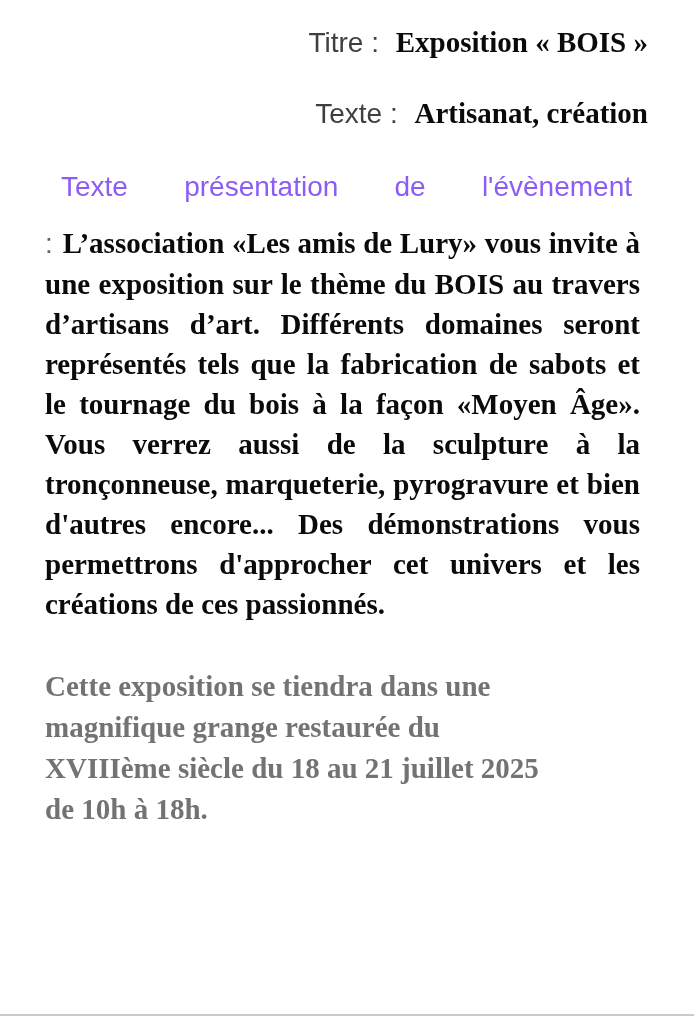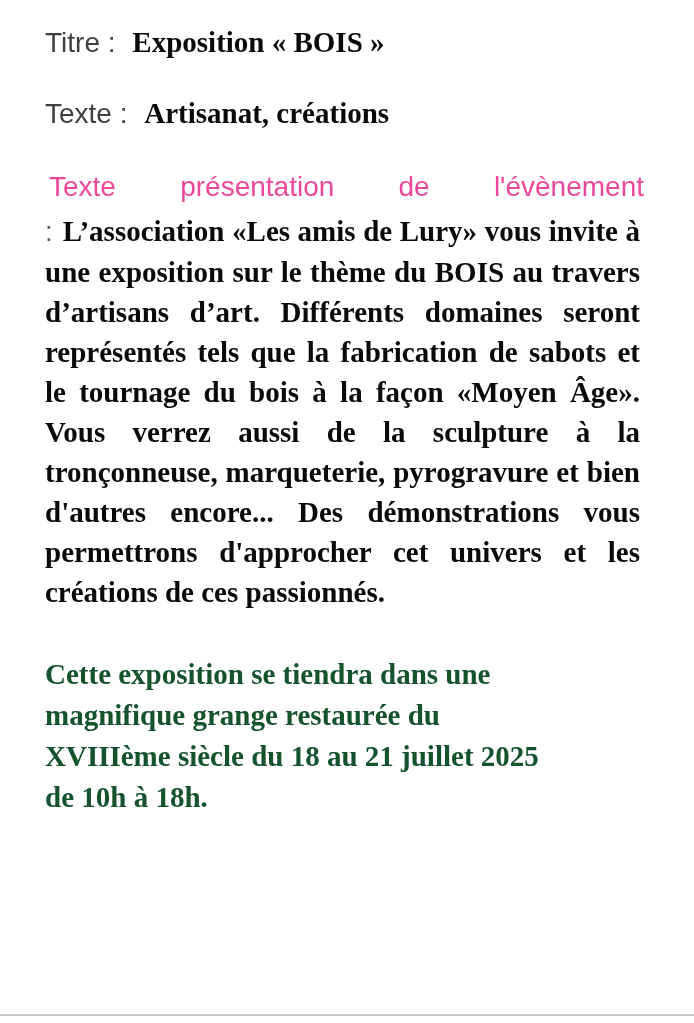--- a/index.html
+++ b/index.html
@@ -14,35 +14,36 @@
     position: relative;
     z-index: 1;
     padding: 22px 46px 0 45px;
   }
   .field {
     margin: 0 0 30px 0;
     font-family: "Liberation Sans", "DejaVu Sans", sans-serif;
     font-size: 28px;
     line-height: 40px;
     color: #3f3f3f;
+    text-align: right;
   }
   .field.genre { margin-bottom: 33px; }
   .flabel { margin-right: 9px; }
   .fvalue {
     font-family: "Liberation Serif", "DejaVu Serif", serif;
     font-weight: bold;
     font-size: 29px;
     color: #0a0a0a;
   }
   .desc-label {
-    margin: 4px;
+    margin: 16px;
     font-family: "Liberation Sans", "DejaVu Sans", sans-serif;
     font-size: 28px;
     line-height: 40px;
-    color: #ec4899;
+    color: #8b5cf6;
     text-align: justify;
     text-align-last: justify;
   }
   .desc-body {
     margin: 0 8px 42px 0;
     font-family: "Liberation Serif", "DejaVu Serif", serif;
     font-weight: bold;
     font-size: 29px;
     line-height: 40px;
     color: #0a0a0a;
@@ -54,21 +55,21 @@
     font-size: 28px;
     color: #616161;
     margin-right: 10px;
   }
   .para {
     margin: 0 0 33px 0;
     font-family: "Liberation Serif", "DejaVu Serif", serif;
     font-weight: bold;
     font-size: 29px;
     line-height: 41px;
-    color: #14532d;
+    color: #737373;
     white-space: pre-line;
     text-align: left;
   }
   .udates {
     text-decoration-thickness: 2px;
     text-decoration-color: #4a4a4a;
     text-underline-offset: 5px;
   }
   .bottom-rule {
     position: absolute;
@@ -85,21 +86,21 @@
 
 <div class="page">
 
   <p class="field title">
     <span class="flabel">Titre :</span>
     <span class="fvalue">Exposition « BOIS »</span>
   </p>
 
   <p class="field genre">
     <span class="flabel">Texte :</span>
-    <span class="fvalue">Artisanat, créations</span>
+    <span class="fvalue">Artisanat, création</span>
   </p>
 
   <div class="desc">
     <p class="desc-label">Texte présentation de l'évènement</p>
     <p class="desc-body">
       <span class="colon">:</span><span>L’association «Les amis de Lury» vous invite à une exposition sur le thème du BOIS au travers d’artisans d’art. Différents domaines seront représentés tels que la fabrication de sabots et le tournage du bois à la façon «Moyen Âge». Vous verrez aussi de la sculpture à la tronçonneuse, marqueterie, pyrogravure et bien d'autres encore... Des démonstrations vous permettrons d'approcher cet univers et les créations de ces passionnés.</span>
     </p>
   </div>
 
   <p class="para"><span>Cette exposition se tiendra dans une

